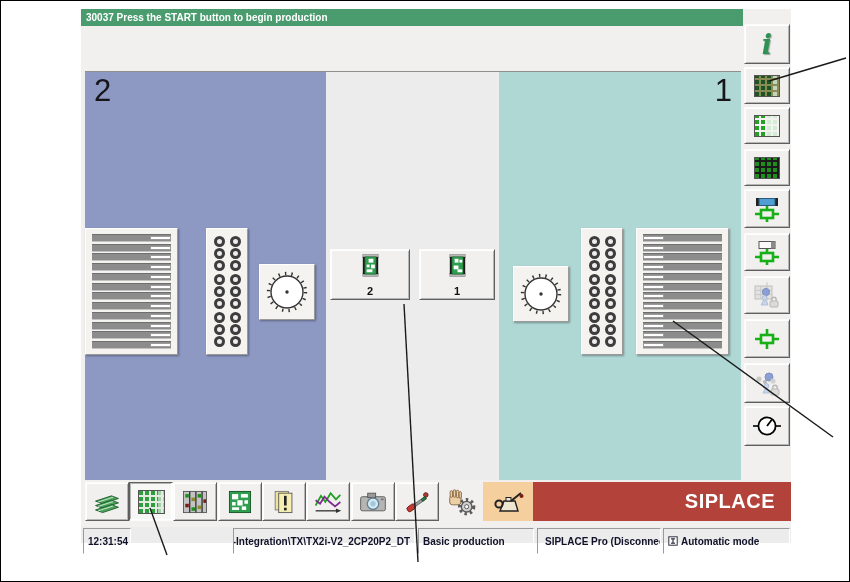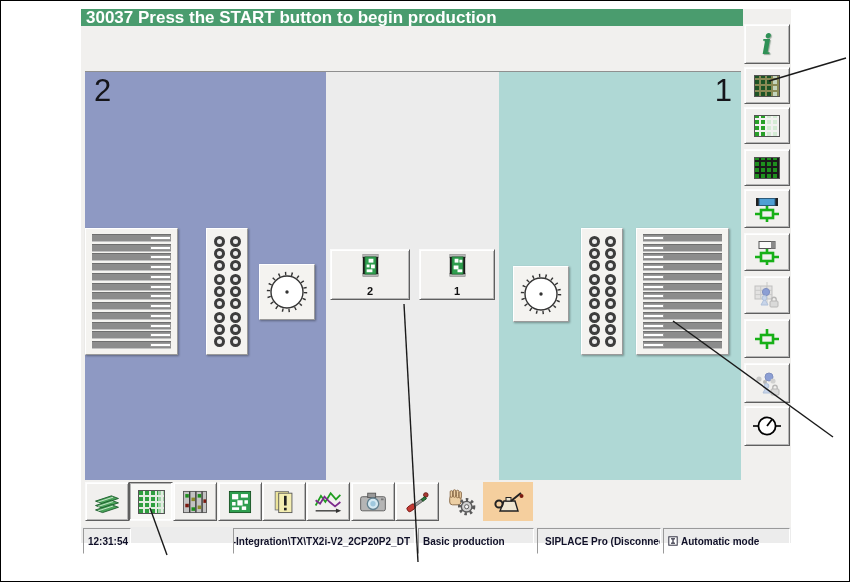--- a/index.html
+++ b/index.html
@@ -1,18 +1,18 @@
 <!DOCTYPE html>
 <html><head>
 <meta charset="utf-8">
 <style>
   html,body{margin:0;padding:0;background:#fff;font-family:"Liberation Sans",sans-serif}
   .canvas{position:relative;width:850px;height:582px;background:#fff;border:1px solid #000;box-sizing:border-box;overflow:hidden}
   .app{position:absolute;left:80px;top:8px;width:710px;height:534px;background:#f1f0ee}
-  .msgbar{position:absolute;left:0;top:0;width:662px;height:17px;background:#4a9c6e;color:#fff;font-size:17px;font-weight:bold;line-height:17px;padding-left:5px;box-sizing:border-box;white-space:nowrap}
+  .msgbar{position:absolute;left:0;top:0;width:662px;height:17px;background:#4a9c6e;color:#fff;font-size:10px;font-weight:bold;line-height:17px;padding-left:5px;box-sizing:border-box;white-space:nowrap}
   .main{position:absolute;left:4px;top:62px;width:656px;height:408px;border-top:1px solid #8f8f8f;display:flex}
   .gantry{position:relative;height:100%}
   .g-left{width:241px;background:#8e99c3}
   .g-mid{width:173px;background:#ececec;position:relative}
   .g-right{width:242px;background:#afd8d5}
   .glabel{position:absolute;top:2px;font-size:31px;color:#15151a;line-height:34px}
   .g-left .glabel{left:9px}
   .g-right .glabel{right:9px}
   .panel3d{background:#f4f3f0;border:1px solid;border-color:#fff #9a9a9a #9a9a9a #fff;box-shadow:1px 1px 2px rgba(0,0,0,.35)}
   .feeder{position:absolute;top:156px;width:93px;height:127px;box-sizing:border-box;display:flex;flex-direction:column;justify-content:space-evenly;padding:3px 6px}
@@ -415,20 +415,23 @@
       </button>
       <button class="tbtn tan" style="left:402px;width:50px">
         <svg width="34" height="30" viewBox="0 0 34 30">
           <polygon points="9,24 27,24 24,14 13,14" fill="#efe6d2" stroke="#222" stroke-width="1.4"></polygon>
           <rect x="15" y="10.5" width="5" height="3.5" fill="#efe6d2" stroke="#222"></rect>
           <path d="M20 14 L30 6" stroke="#222" stroke-width="2"></path>
           <circle cx="30.5" cy="9" r="2" fill="#7a1a10"></circle>
           <circle cx="8" cy="17" r="3.6" fill="none" stroke="#222" stroke-width="2"></circle>
         </svg>
       </button>
+      <div class="brand-band">
+        <span>SIPLACE</span>
+      </div>
     </div>
 
     <div class="statusbar">
       <div class="sfield" style="left:2px;width:48px">
         <span>12:31:54</span>
       </div>
       <div class="sfield" style="left:152px;width:182px;justify-content:flex-end">
         <span>SW-Integration\TX\TX2i-V2_2CP20P2_DT</span>
       </div>
       <div class="sfield" style="left:337px;width:116px">

